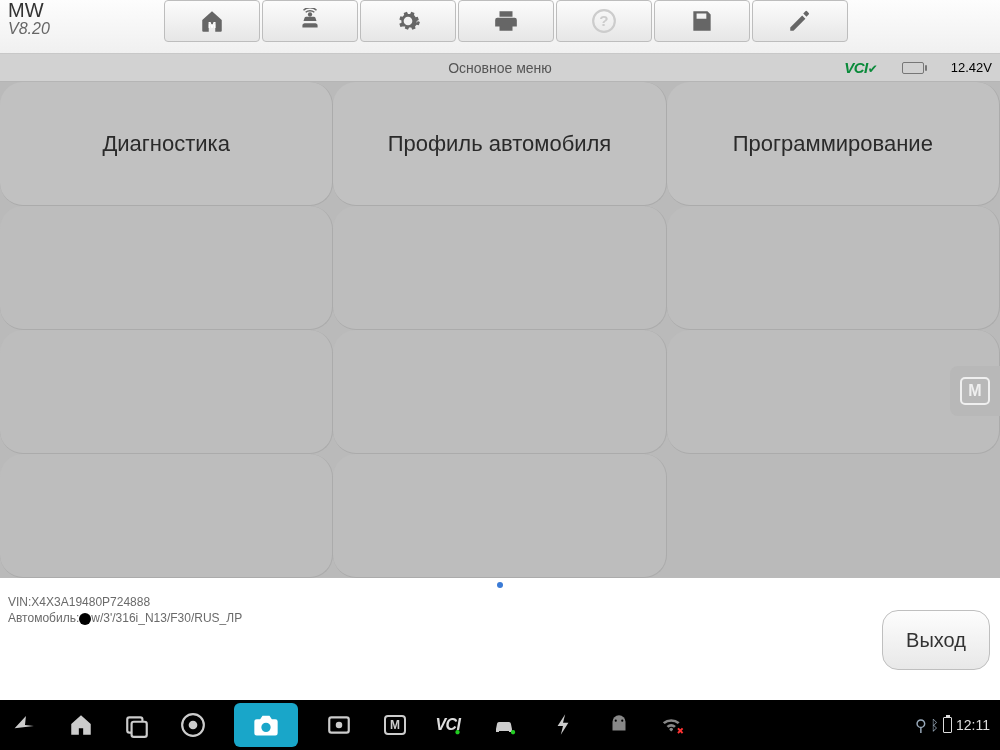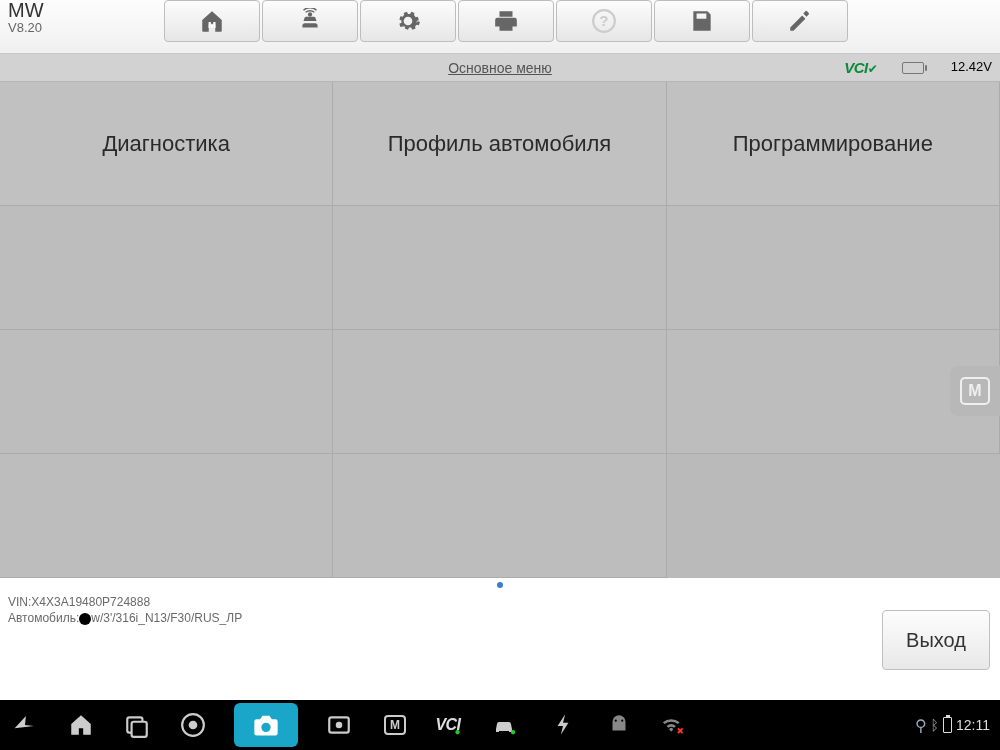--- a/index.html
+++ b/index.html
@@ -9,21 +9,21 @@
   .topbar {
     height: 54px;
     background: linear-gradient(#fdfdfd, #f0f0f0);
     border-bottom: 1px solid #c8c8c8;
     display: flex;
     align-items: flex-start;
     padding: 0 4px;
   }
   .brand { width: 160px; padding-left: 4px; }
   .brand-title { font-size: 20px; color: #333; line-height: 1; }
-  .brand-ver { font-size: 13px; color: #666; }
+  .brand-ver { font-size: 16px; color: #666; font-style: italic; }
   .tb-buttons { display: flex; gap: 2px; }
   .tb-btn {
     width: 96px; height: 42px;
     background: linear-gradient(#fcfcfc,#e6e6e6);
     border: 1px solid #bdbdbd;
     border-radius: 4px;
     display: flex; align-items: center; justify-content: center;
     color: #555; font-size: 20px;
   }
   .tb-btn svg { width: 26px; height: 26px; fill: #666; }
@@ -33,22 +33,22 @@
   
   .statusbar {
     height: 28px;
     background: #d2d2d2;
     border-bottom: 1px solid #b5b5b5;
     display: flex; align-items: center;
     position: relative;
     font-size: 14px;
     color: #555;
   }
-  .status-title { position: absolute; left: 50%; transform: translateX(-50%); text-decoration: underline; }
-  .status-right { margin-left: auto; display: flex; gap: 24px; padding-right: 8px; }
+  .status-title { position: absolute; left: 50%; transform: translateX(-50%); }
+  .status-right { margin-left: auto; display: flex; align-items: center; gap: 24px; padding-right: 8px; }
   .vci-label { color: #0a8a3a; font-weight: bold; font-style: italic; font-size: 15px; letter-spacing: -0.5px;}
   .vci-check { color:#0a8a3a; font-size:12px;}
   .batt-outline { display:inline-flex; align-items:center; }
   .batt-box { width:22px; height:12px; border:1.5px solid #777; border-radius:2px; position:relative; }
   .batt-nub { width:2px; height:6px; background:#777; margin-left:1px; border-radius:1px;}
   .volt { color:#000000; font-size:13px; }
   
   
   .grid {
     display: grid;
@@ -57,20 +57,21 @@
     background: #bababa;
   }
   .cell {
     background: #c1c1c1;
     border-right: 1px solid #ababab;
     border-bottom: 1px solid #ababab;
     display: flex; align-items: center; justify-content: center;
     font-size: 22px; color: #2a2a2a;
     text-align: center;
     padding: 0 8px;
+    border-radius: 23px;
   }
   .cell.empty { background: #bdbdbd; }
   
   
   .float-m {
     position: absolute;
     right: 0; top: 366px;
     width: 50px; height: 50px;
     background: #b8b8b8;
     border-radius: 8px 0 0 8px;
@@ -102,21 +103,21 @@
     line-height: 1.35;
     position: relative;
     height: 108px;
   }
   .exit-btn {
     position: absolute;
     right: 10px; top: 18px;
     width: 108px; height: 60px;
     background: linear-gradient(#fdfdfd,#e8e8e8);
     border: 1px solid #bfbfbf;
-    border-radius: 4px;
+    border-radius: 16px;
     font-size: 20px; color:#333;
     display:flex; align-items:center; justify-content:center;
   }
   .redact-dot { display:inline-block; width:12px; height:12px; background:#000; border-radius:50%; vertical-align:middle; }
   
   
   .android-nav {
     height: 50px;
     background: #000;
     display:flex; align-items:center;

